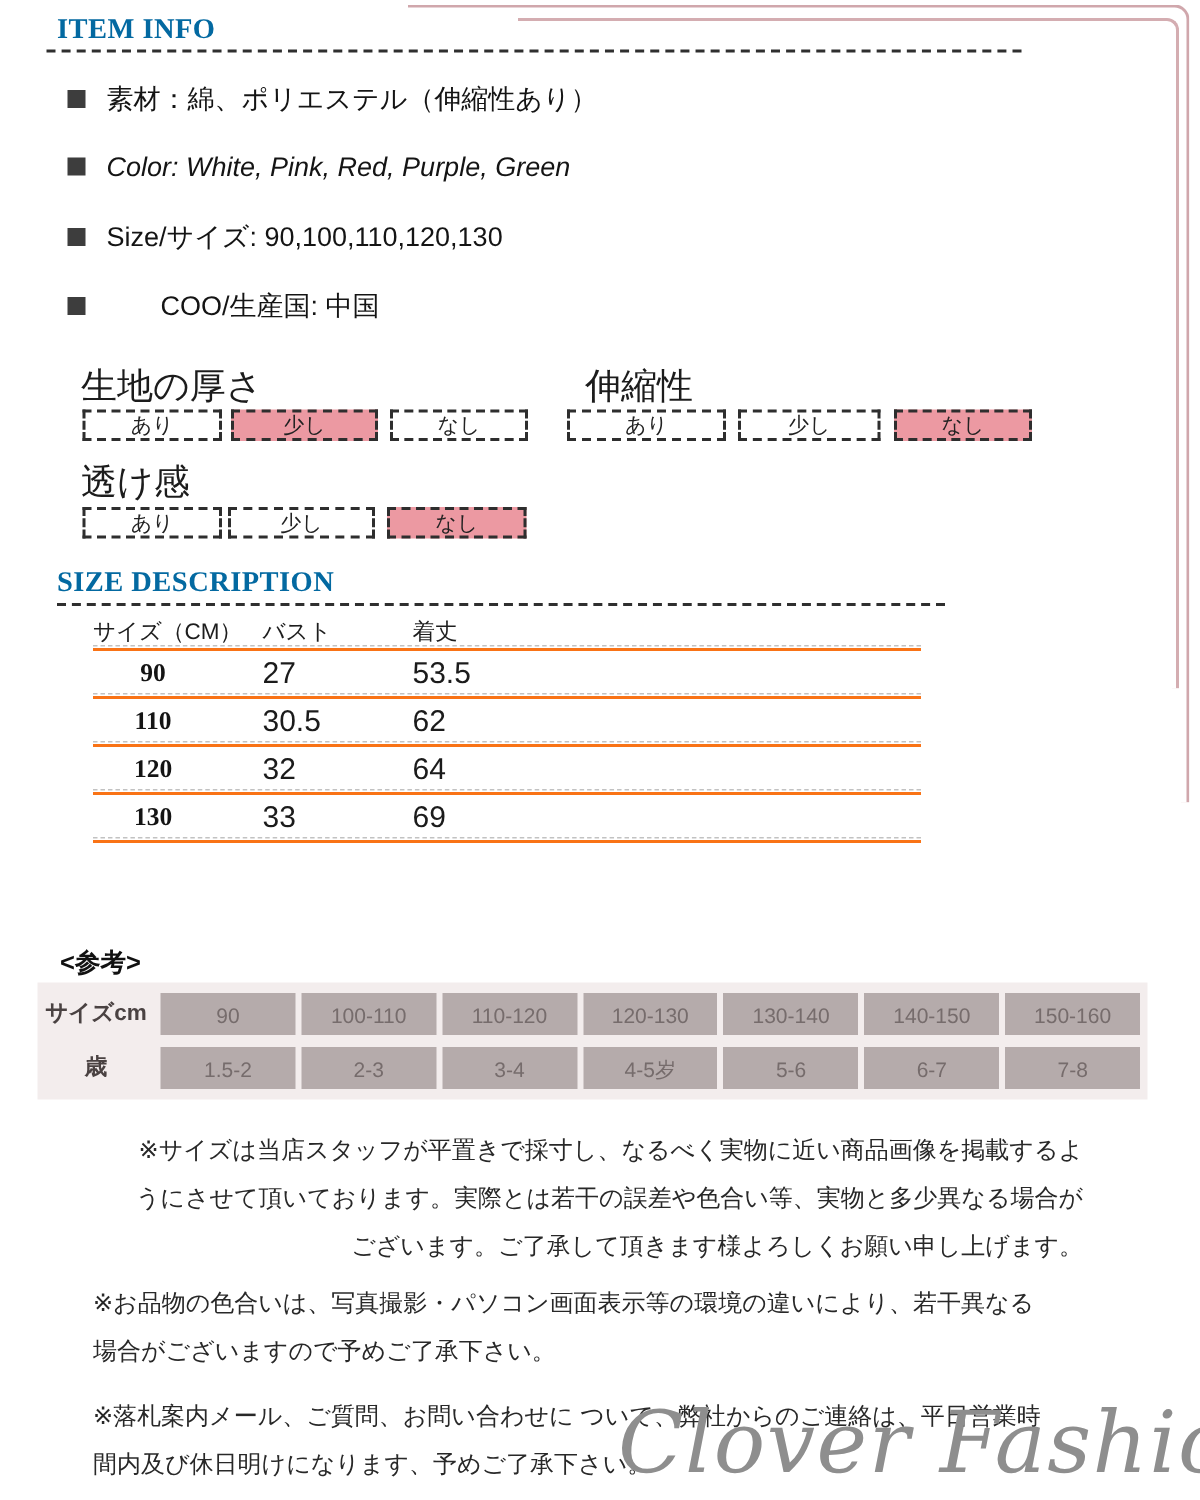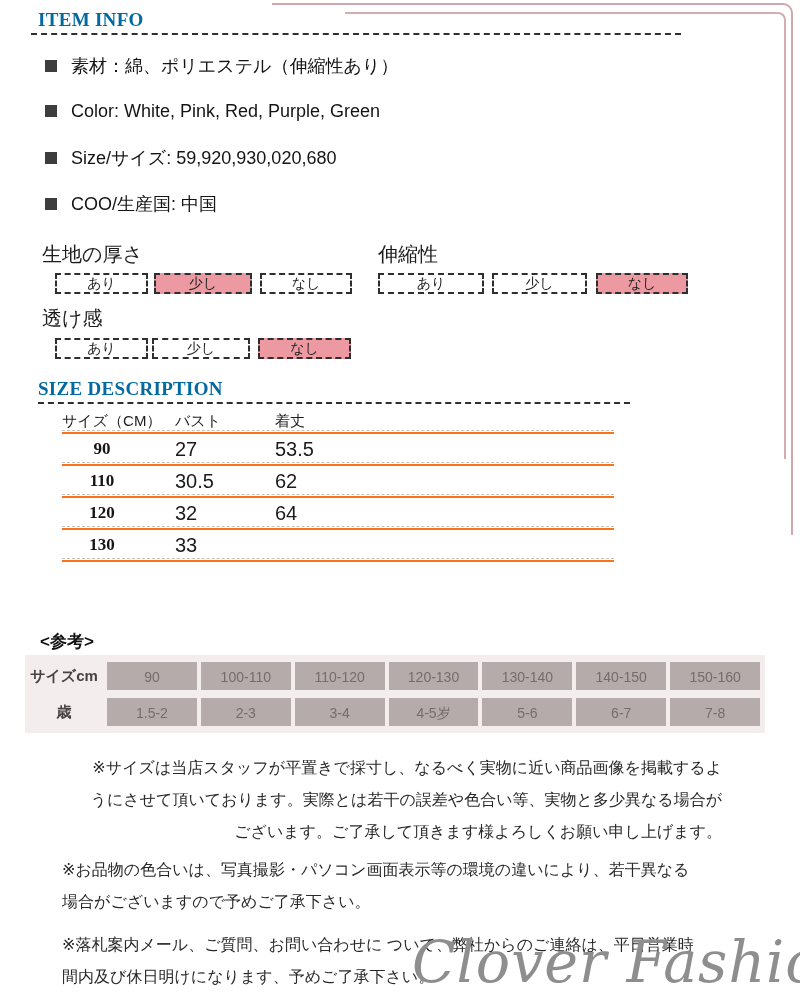--- a/index.html
+++ b/index.html
@@ -23,21 +23,21 @@
 
   .sec-title {
     position:absolute; font-family:"Liberation Serif","DejaVu Serif",serif;
     font-weight:700; font-size:19px; color:#0369a1; letter-spacing:0.3px;
   }
   .sec-rule { position:absolute; border-bottom:2px dashed #2f2f2f; height:0; }
 
   .bitem { position:absolute; left:45px; height:22px; display:flex; align-items:center; font-size:18px; color:#141414; }
   .sq { width:12px; height:12px; background:#3d3d3d; margin-right:14px; flex:none; }
 
-  .attr-label { position:absolute; font-size:20px; color:#1c1c1c; }
+  .attr-label { position:absolute; font-size:24px; color:#1c1c1c;margin-left:12px; }
   .opt {
     position:absolute; height:21px; box-sizing:border-box;
     border:2px dashed #2e2e2e; background:#ffffff;
     display:flex; align-items:center; justify-content:center;
     font-size:14px; color:#222;
   }
   .opt.sel { background:#ec99a2; }
 
   
   .stable { position:absolute; left:62px; top:410px; width:552px; }
@@ -90,29 +90,29 @@
 <div class="frame-o"></div>
 <div class="frame-i"></div>
 
 <div class="sec-title" style="left:38px; top:9px;">ITEM INFO</div>
 <div class="sec-rule" style="left:31px; top:33px; width:650px;"></div>
 
 <div class="bitem" style="top:55px;">
   <span class="sq"></span>
   <span>素材：綿、ポリエステル（伸縮性あり）</span>
 </div>
-<div class="bitem" style="top:100px;">
+<div class="bitem" style="top:100px;font-style:italic;">
   <span class="sq"></span>
   <span>Color: White, Pink, Red, Purple, Green</span>
 </div>
 <div class="bitem" style="top:147px;">
   <span class="sq"></span>
-  <span>Size/サイズ: 59,920,930,020,680</span>
-</div>
-<div class="bitem" style="top:193px;">
+  <span>Size/サイズ: 90,100,110,120,130</span>
+</div>
+<div class="bitem" style="top:193px;gap:36px;">
   <span class="sq"></span>
   <span>COO/生産国: 中国</span>
 </div>
 
 <div class="attr-label" style="left:42px; top:241px;">生地の厚さ</div>
 <div class="opt" style="left:55px; top:273px; width:93px;">
     <span>あり</span>
   </div>
 <div class="opt sel" style="left:154px; top:273px; width:98px;">
     <span>少し</span>
@@ -163,20 +163,21 @@
     <div class="c3v">62</div>
   </div>
   <div class="srow">
     <div class="c1">120</div>
     <div class="c2v">32</div>
     <div class="c3v">64</div>
   </div>
   <div class="srow">
     <div class="c1">130</div>
     <div class="c2v">33</div>
+    <div class="c3v">69</div>
   </div>
 </div>
 
 <div class="ref-label">&lt;参考&gt;</div>
 
 <div class="rtable">
   <div class="rrow">
     <div class="rlabel">サイズcm</div>
     <div class="rcell">90</div>
     <div class="rcell">100-110</div>

